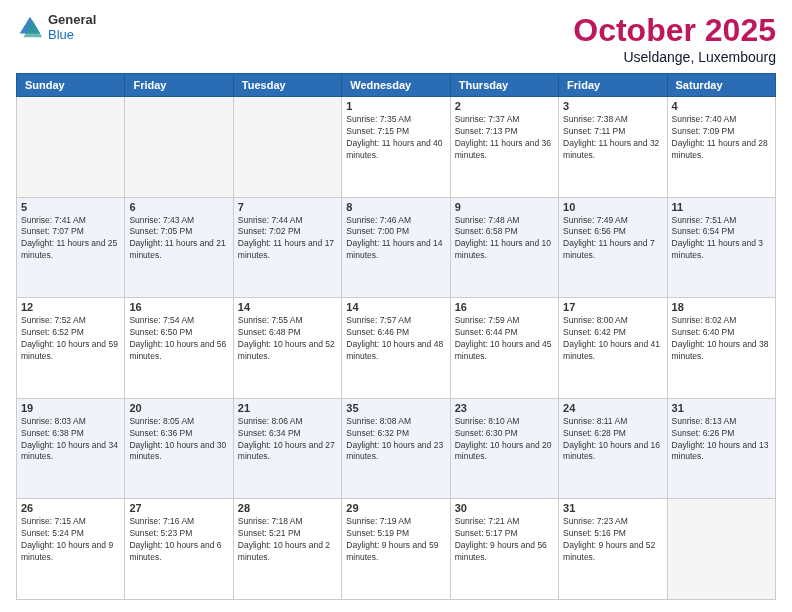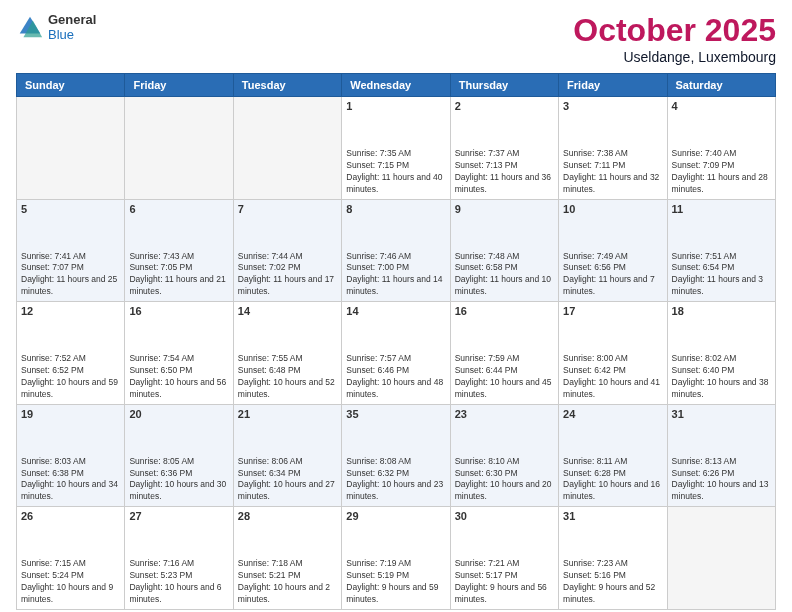--- a/index.html
+++ b/index.html
@@ -76,21 +76,20 @@
     .day-number {
       font-size: 11px;
       font-weight: bold;
       color: #333;
       margin-bottom: 2px;
     }
     .day-info {
       font-size: 8.5px;
       line-height: 1.4;
       color: #333;
-      margin-top: 36px;
     }
     tr:nth-child(odd) td:not(.empty) {
       background: #fff;
     }
     tr:nth-child(even) td:not(.empty) {
       background: #f0f4fa;
     }
     td.empty { background: #f5f5f5 !important; }
   </style>
 </head>

